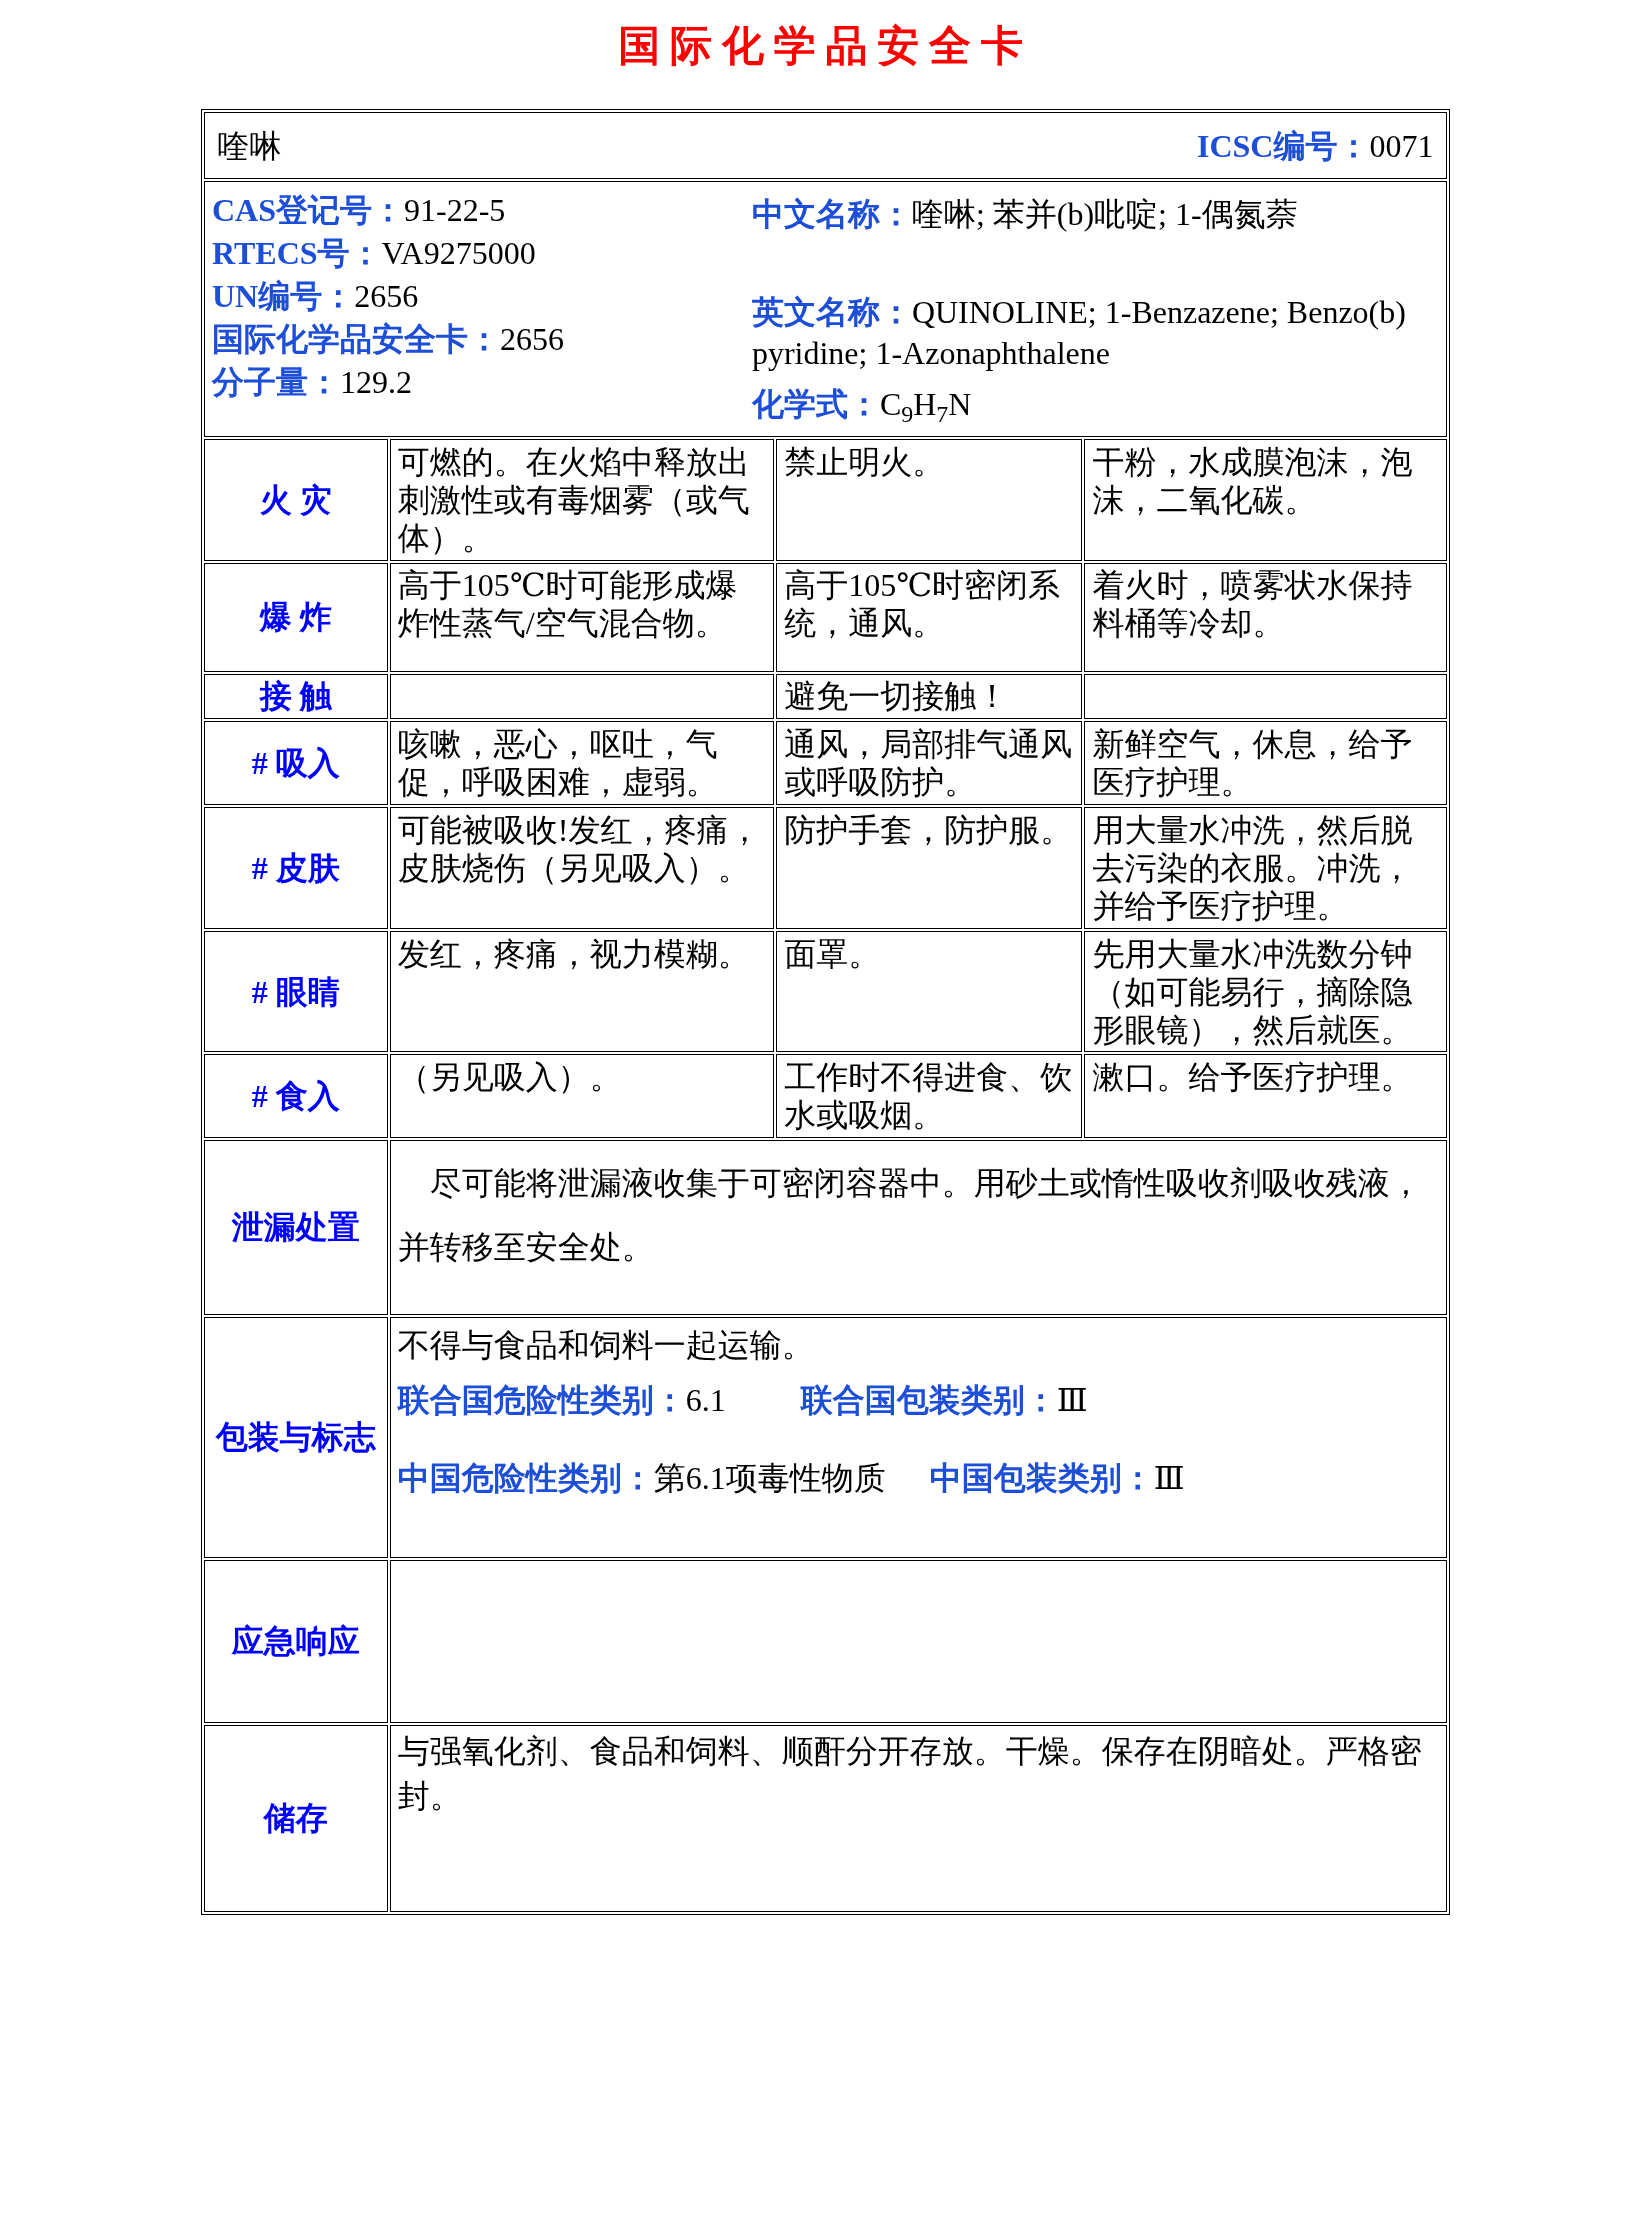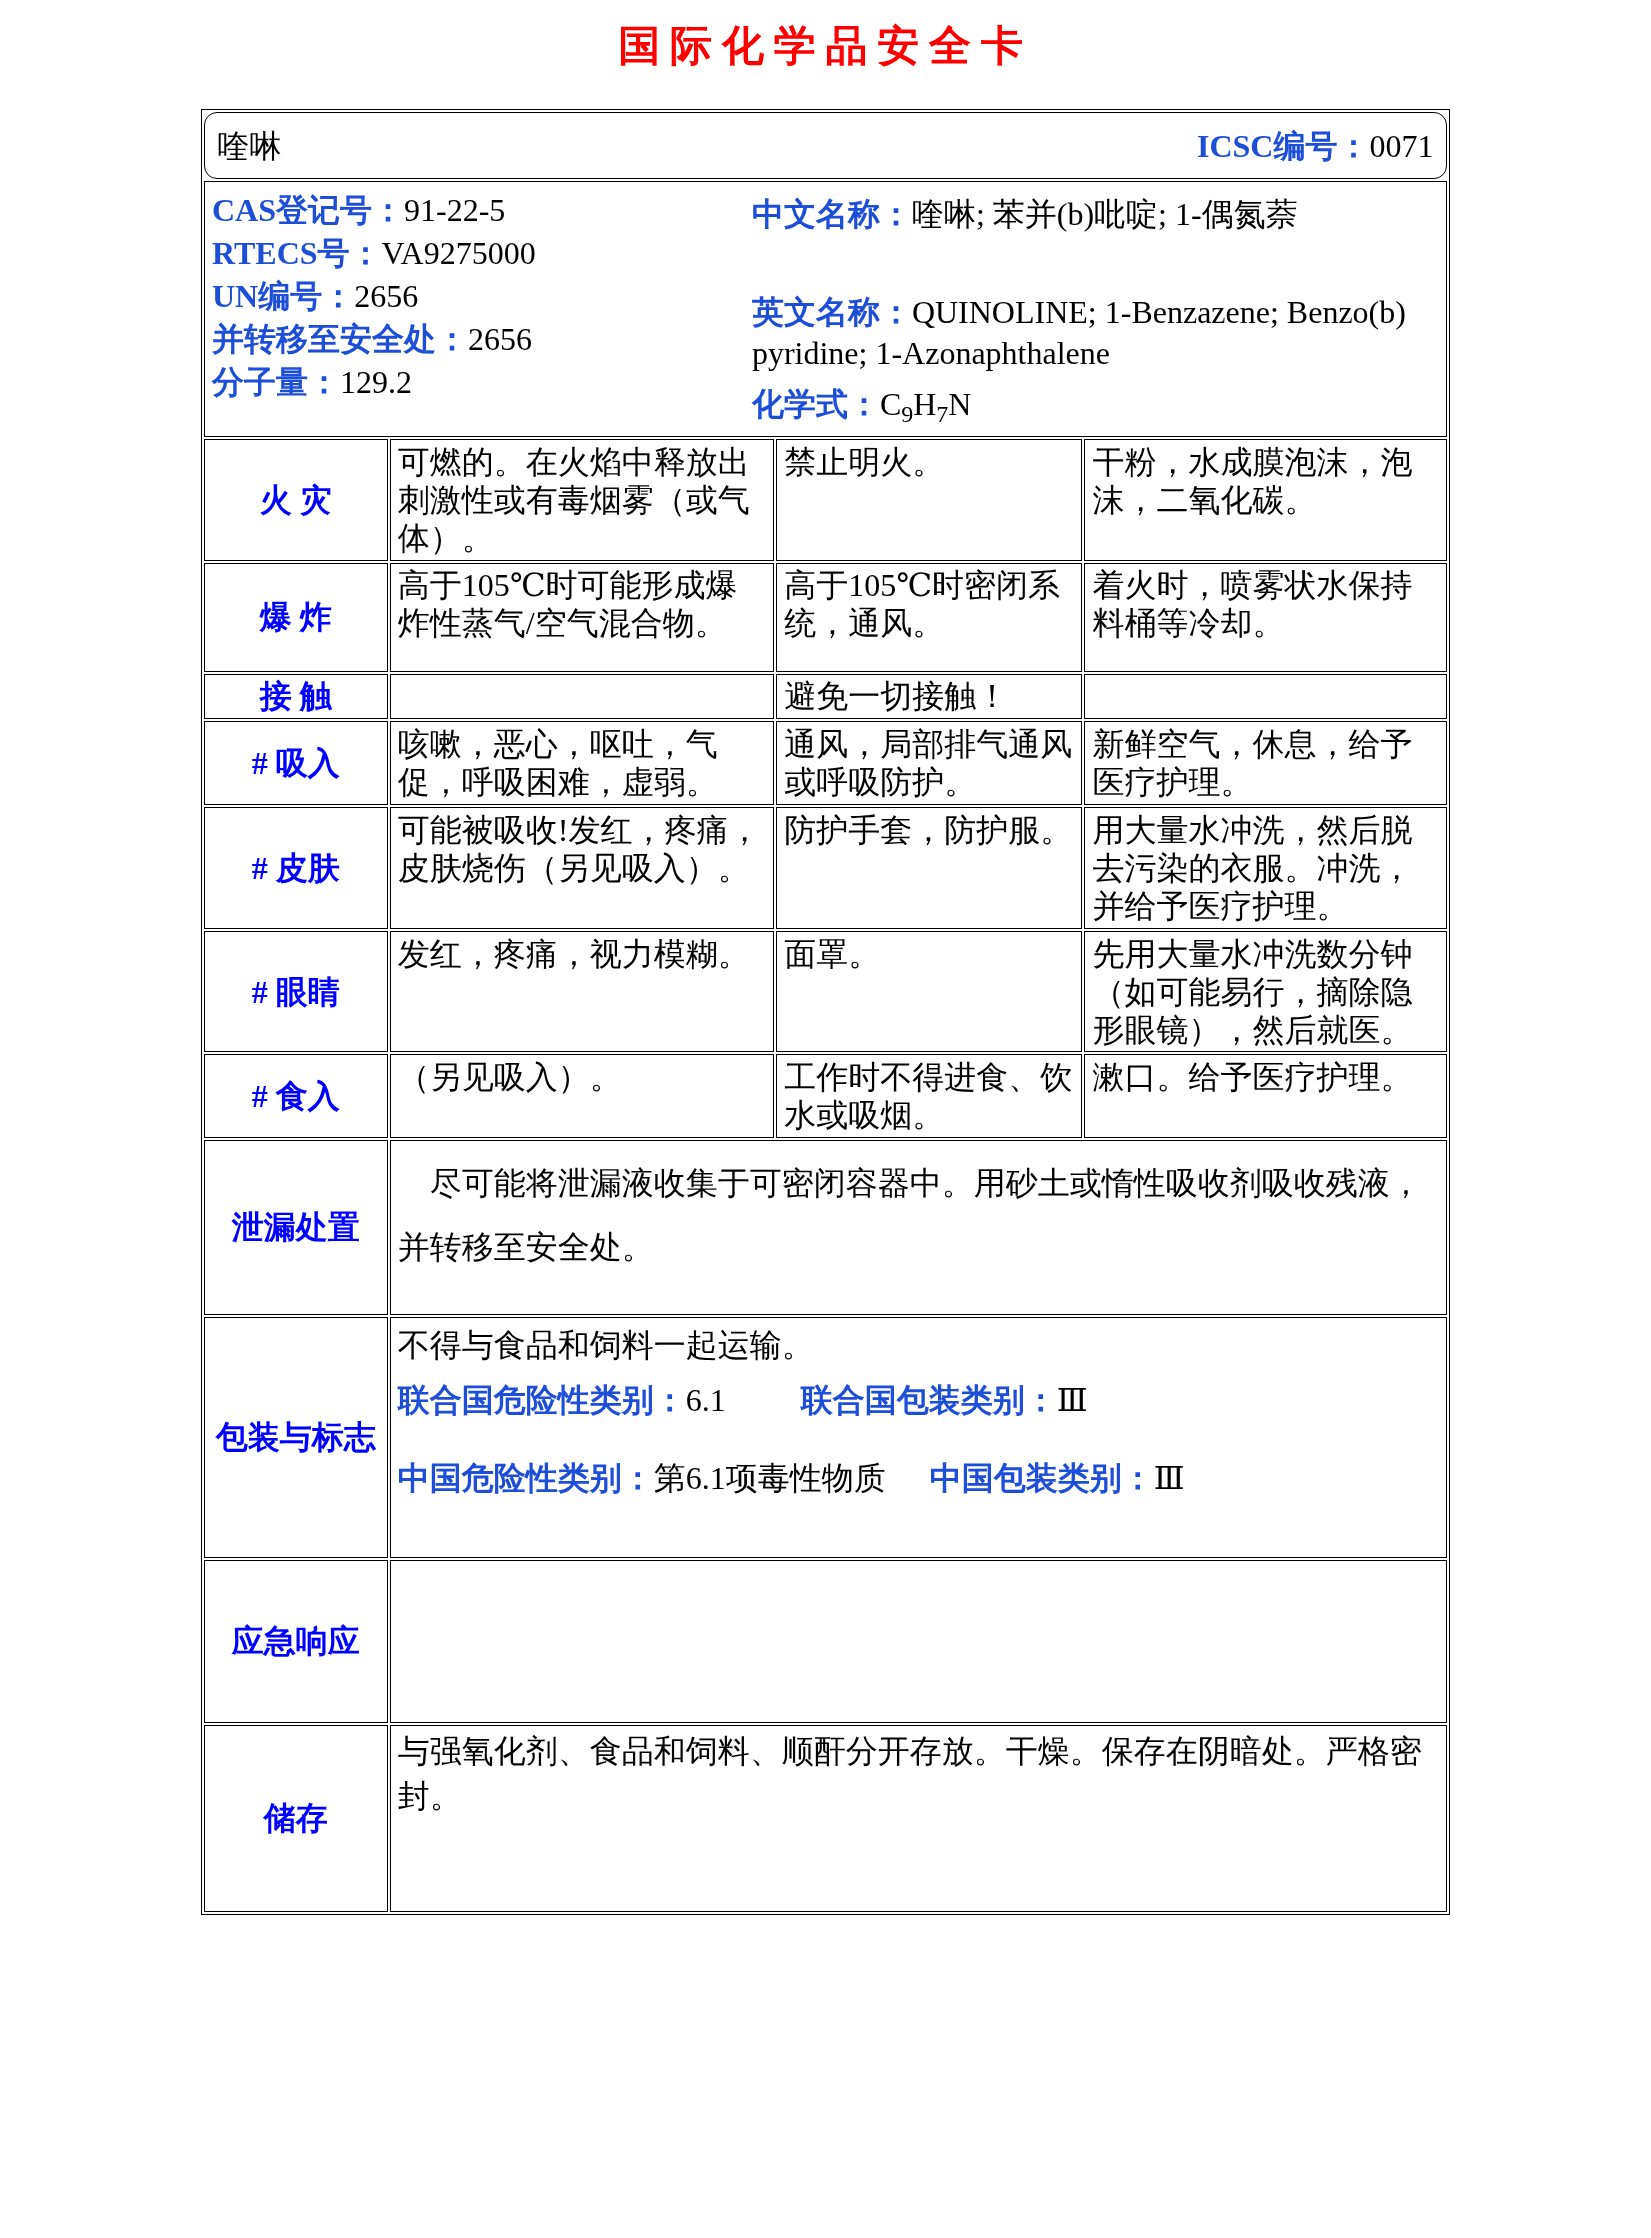--- a/index.html
+++ b/index.html
@@ -20,21 +20,21 @@
   table.icsc{
     width:100%;border-collapse:separate;border-spacing:2.8px;
     table-layout:fixed;
   }
   td{
     border:1.4px solid #000;vertical-align:top;
     padding:2.8px 7px;font-size:32px;line-height:38px;
     overflow:hidden;box-sizing:border-box;
   }
   
-  tr.r-name  td{height:67px;border-radius:13px;}
+  tr.r-name  td{height:67px;}
   tr.r-info  td{height:222px;}
   tr.r-head  td{height:95px;}
   tr.r-fire  td{height:112px;}
   tr.r-expl  td{height:109px;}
   tr.r-cont  td{height:45px;}
   tr.r-inh   td{height:84px;}
   tr.r-skin  td{height:109px;}
   tr.r-eye   td{height:109px;}
   tr.r-ing   td{height:73px;}
   tr.r-spill td{height:175px;}
@@ -105,21 +105,21 @@
             </div>
             <div class="line">
               <span class="blue">RTECS号：</span>
                   <span>VA9275000</span>
             </div>
             <div class="line">
               <span class="blue">UN编号：</span>
                   <span>2656</span>
             </div>
             <div class="line">
-              <span class="blue">并转移至安全处：</span>
+              <span class="blue">国际化学品安全卡：</span>
                   <span>2656</span>
             </div>
             <div class="line">
               <span class="blue">分子量：</span>
                   <span>129.2</span>
             </div>
           </div>
           <div class="info-right">
             <div class="cn-line">
               <span class="blue">中文名称：</span><span>喹啉; 苯并(b)吡啶; 1-偶氮萘</span>

